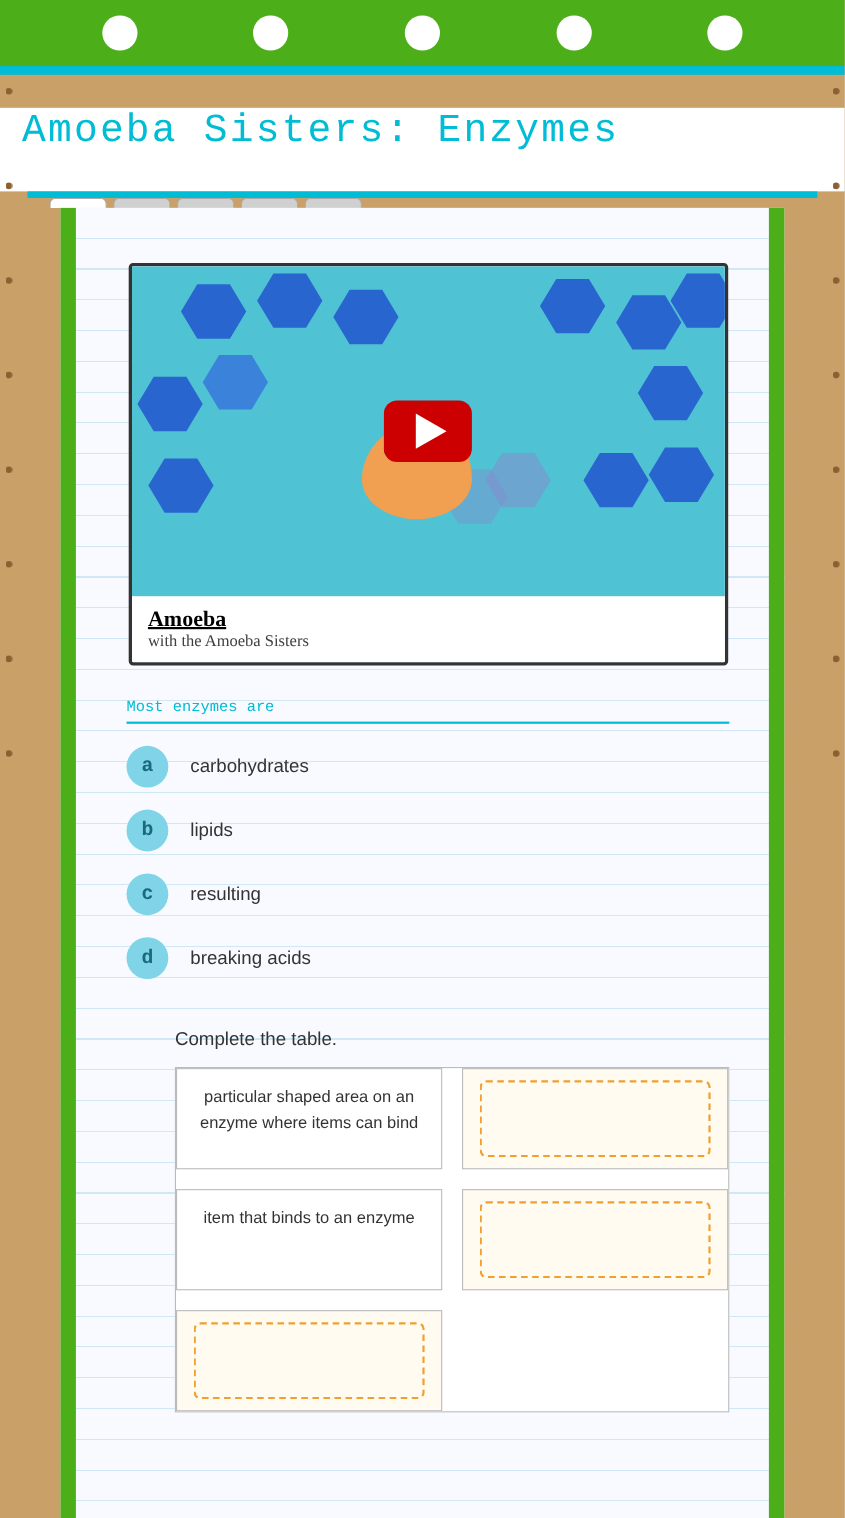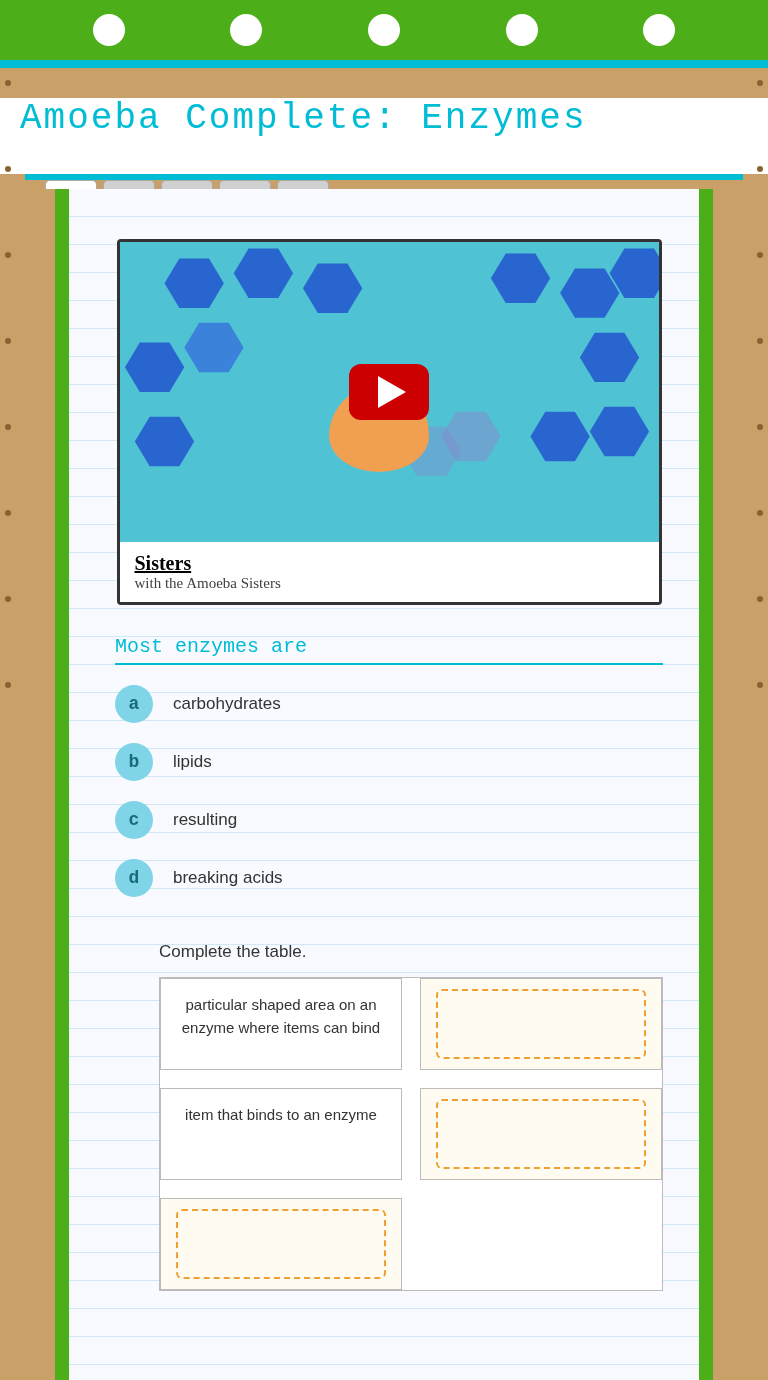--- a/index.html
+++ b/index.html
@@ -212,21 +212,21 @@
     }
 
     
     .question-section {
       margin-top: 30px;
     }
 
     .question-label {
       font-family: 'Courier New', monospace;
       color: #00bcd4;
-      font-size: 20px;
+      font-size: 14px;
       margin-bottom: 5px;
     }
 
     .question-divider {
       height: 2px;
       background: #00bcd4;
       margin-bottom: 15px;
     }
 
     
@@ -386,21 +386,21 @@
 <div class="top-bar">
   <div class="top-bar-dot"></div>
   <div class="top-bar-dot"></div>
   <div class="top-bar-dot"></div>
   <div class="top-bar-dot"></div>
   <div class="top-bar-dot"></div>
 </div>
 <div class="cyan-line"></div>
 
 <div class="header-area">
-  <h1 class="page-title">Amoeba Complete: Enzymes</h1>
+  <h1 class="page-title">Amoeba Sisters: Enzymes</h1>
 </div>
 
 <div class="cyan-line2"></div>
 
 <div class="notebook-wrapper">
   <div class="notebook-top-tabs">
     <div class="ntab active"></div>
     <div class="ntab"></div>
     <div class="ntab"></div>
     <div class="ntab"></div>
@@ -442,21 +442,21 @@
               <div class="amoeba-eye-left"></div>
               <div class="amoeba-eye-right"></div>
             </div>
           </div>
 
           <div class="play-button">
             <div class="play-triangle"></div>
           </div>
         </div>
         <div class="video-caption">
-          <div class="video-caption-title">Sisters</div>
+          <div class="video-caption-title">Amoeba</div>
           <div class="video-caption-sub">with the Amoeba Sisters</div>
         </div>
       </div>
 
       <div class="question-section">
         <div class="question-label">Most enzymes are</div>
         <div class="question-divider"></div>
 
         <div class="answer-choice">
           <div class="choice-bubble">

